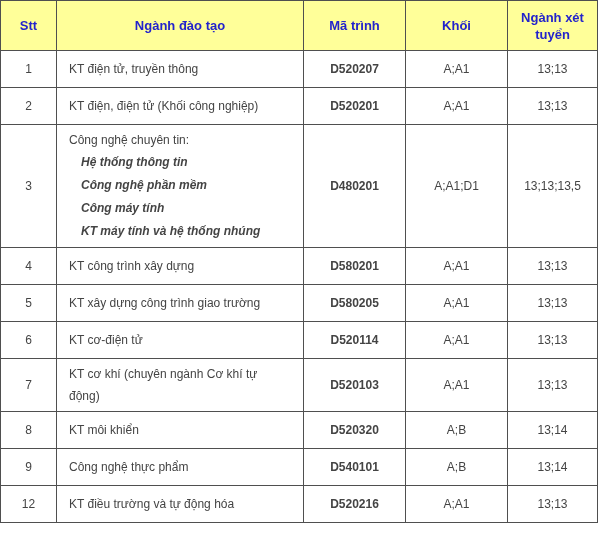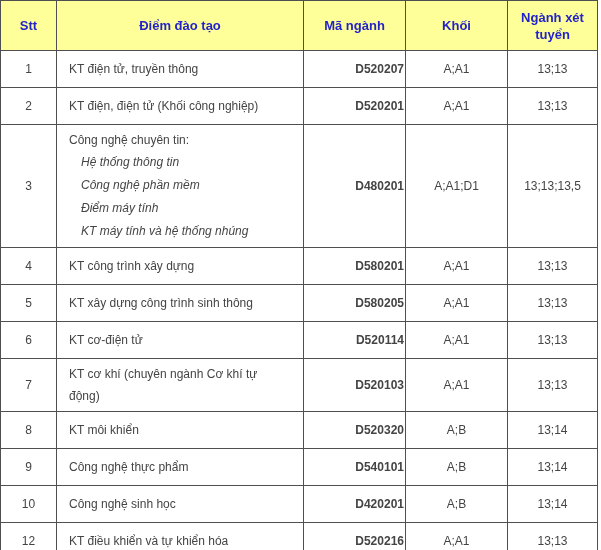--- a/index.html
+++ b/index.html
@@ -35,26 +35,27 @@
     line-height: 17px;
   }
   tbody tr { height: 37px; }
   tbody tr.tall { height: 118px; }
   td { font-size: 12px; background: #ffffff; }
   td.center { text-align: center; }
   td.cell-nganh {
     text-align: left;
     padding: 4px 21px 4px 12px;
   }
-  td.cell-ma { font-weight: bold; text-align: right; }
+  td.cell-ma { font-weight: bold; text-align: center; }
   .main-line { line-height: 22px; }
   .sub-line {
     font-style: italic;
     padding-left: 12px;
     line-height: 23px;
+    font-weight: bold;
   }
   col.c-stt   { width: 56px; }
   col.c-nganh { width: 247px; }
   col.c-ma    { width: 102px; }
   col.c-khoi  { width: 102px; }
   col.c-diem  { width: 90px; }
 </style>
 </head>
 <body>
 
@@ -62,22 +63,22 @@
   <colgroup>
     <col class="c-stt">
       <col class="c-nganh">
       <col class="c-ma">
       <col class="c-khoi">
       <col class="c-diem">
   </colgroup>
   <thead>
     <tr>
       <th class="hdr">Stt</th>
-      <th class="hdr">Điểm đào tạo</th>
-      <th class="hdr">Mã ngành</th>
+      <th class="hdr">Ngành đào tạo</th>
+      <th class="hdr">Mã trình</th>
       <th class="hdr">Khối</th>
       <th class="hdr">Ngành xét tuyển</th>
     </tr>
   </thead>
   <tbody>
       <tr>
     <td class="center">1</td>
     <td class="cell-nganh">
       <div class="main-line">KT điện tử, truyền thông</div>
     </td>
@@ -93,40 +94,40 @@
     <td class="cell-ma">D520201</td>
     <td class="center">A;A1</td>
     <td class="center">13;13</td>
   </tr>
       <tr class="tall">
     <td class="center">3</td>
     <td class="cell-nganh">
       <div class="main-line">Công nghệ chuyên tin:</div>
     <div class="sub-line">Hệ thống thông tin</div>
           <div class="sub-line">Công nghệ phần mềm</div>
-          <div class="sub-line">Điểm máy tính</div>
+          <div class="sub-line">Công máy tính</div>
           <div class="sub-line">KT máy tính và hệ thống nhúng</div>
         </td>
     <td class="cell-ma">D480201</td>
     <td class="center">A;A1;D1</td>
     <td class="center">13;13;13,5</td>
   </tr>
       <tr>
     <td class="center">4</td>
     <td class="cell-nganh">
       <div class="main-line">KT công trình xây dựng</div>
     </td>
     <td class="cell-ma">D580201</td>
     <td class="center">A;A1</td>
     <td class="center">13;13</td>
   </tr>
       <tr>
     <td class="center">5</td>
     <td class="cell-nganh">
-      <div class="main-line">KT xây dựng công trình sinh thông</div>
+      <div class="main-line">KT xây dựng công trình giao trường</div>
     </td>
     <td class="cell-ma">D580205</td>
     <td class="center">A;A1</td>
     <td class="center">13;13</td>
   </tr>
       <tr>
     <td class="center">6</td>
     <td class="cell-nganh">
       <div class="main-line">KT cơ-điện tử</div>
     </td>
@@ -155,31 +156,22 @@
       <tr>
     <td class="center">9</td>
     <td class="cell-nganh">
       <div class="main-line">Công nghệ thực phẩm</div>
     </td>
     <td class="cell-ma">D540101</td>
     <td class="center">A;B</td>
     <td class="center">13;14</td>
   </tr>
       <tr>
-    <td class="center">10</td>
-    <td class="cell-nganh">
-      <div class="main-line">Công nghệ sinh học</div>
-    </td>
-    <td class="cell-ma">D420201</td>
-    <td class="center">A;B</td>
-    <td class="center">13;14</td>
-  </tr>
-      <tr>
     <td class="center">12</td>
     <td class="cell-nganh">
-      <div class="main-line">KT điều khiển và tự khiển hóa</div>
+      <div class="main-line">KT điều trường và tự động hóa</div>
     </td>
     <td class="cell-ma">D520216</td>
     <td class="center">A;A1</td>
     <td class="center">13;13</td>
   </tr>
     </tbody>
 </table>
 
 </body></html>

